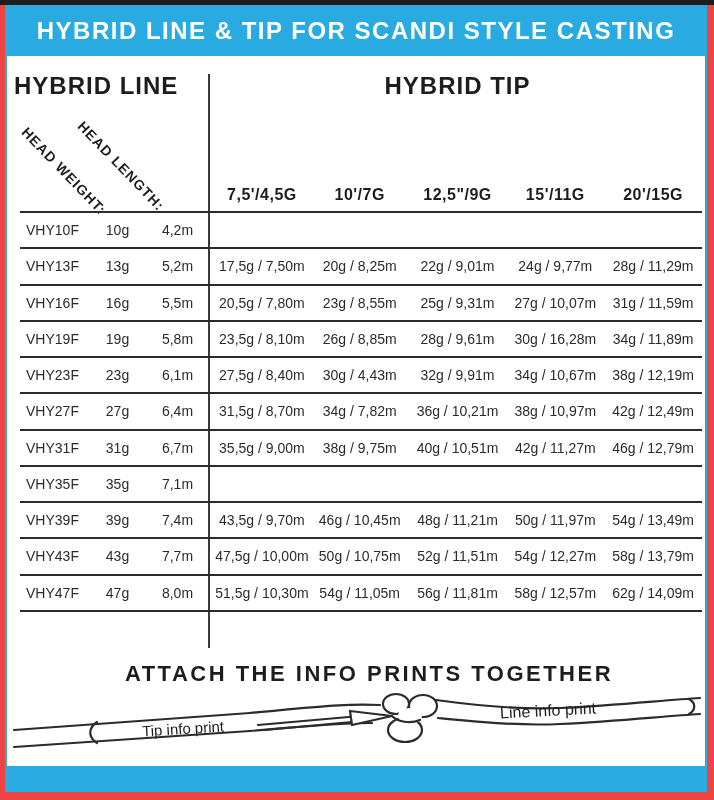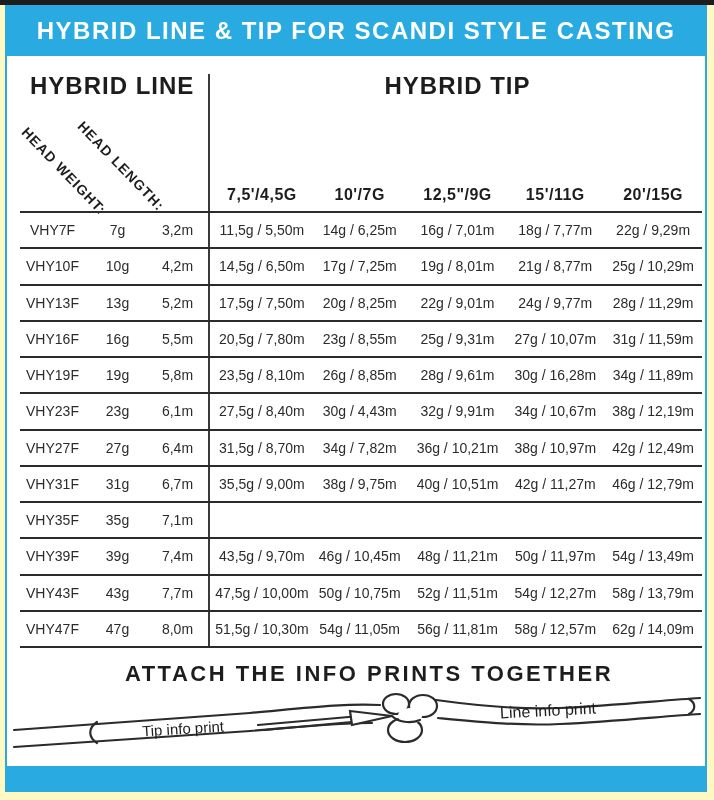--- a/index.html
+++ b/index.html
@@ -1,36 +1,36 @@
 <!DOCTYPE html>
 <html><head>
 <meta charset="utf-8">
 <style>
   html,body{margin:0;padding:0;}
   body{
     width:714px;height:800px;background:#ffffff;
     font-family:"Liberation Sans", sans-serif;color:#231f20;
     position:relative;overflow:hidden;
   }
-  .page{position:absolute;inset:0;background:#fef9c3;padding-left:8px;}
+  .page{position:absolute;inset:0;background:#ef4444;padding-left:8px;}
   .top-bar{position:absolute;left:0;top:0;width:714px;height:5px;background:#1d1d1d;}
   .banner{
     position:absolute;left:5px;top:5px;width:702px;height:51px;background:#29abe2;
     display:flex;align-items:center;justify-content:center;
   }
   .banner-title{
     color:#ffffff;font-weight:bold;font-size:24px;letter-spacing:1.5px;white-space:nowrap;
   }
   .frame{
     position:absolute;left:5px;top:56px;width:702px;height:736px;
     border-left:2px solid #29abe2;border-right:2px solid #29abe2;
     box-sizing:border-box;background:#ffffff;
   }
   .section-title{font-weight:bold;font-size:24px;letter-spacing:1px;color:#1d1d1d;white-space:nowrap;}
-  .line-title{position:absolute;left:30px;top:72px;}
+  .line-title{position:absolute;left:14px;top:72px;}
   .tip-title{position:absolute;left:213px;top:72px;width:489px;text-align:center;}
   .divider{position:absolute;left:208px;top:74px;width:2px;height:574px;background:#3a3a3a;}
   .diag{
     position:absolute;font-weight:bold;font-size:14px;letter-spacing:1px;color:#1d1d1d;
     transform:rotate(46deg);transform-origin:left top;white-space:nowrap;
   }
   .diag-weight{left:30px;top:124px;}
   .diag-length{left:86px;top:118px;}
   .tip-col-row{
     position:absolute;left:213px;top:186px;width:489px;display:flex;
@@ -87,42 +87,23 @@
   <div class="tip-col-row">
       <div class="tip-col">7,5'/4,5G</div>
       <div class="tip-col">10'/7G</div>
       <div class="tip-col">12,5"/9G</div>
       <div class="tip-col">15'/11G</div>
       <div class="tip-col">20'/15G</div>
     </div>
 
   <div class="tbody">
       <div class="trow">
-        <div class="cell c-model">VHY7F</div>
-        <div class="cell c-weight">7g</div>
-        <div class="cell c-length">3,2m</div>
-        <div class="tips">
-          <div class="cell tip-cell">11,5g / 5,50m</div>
-          <div class="cell tip-cell">14g / 6,25m</div>
-          <div class="cell tip-cell">16g / 7,01m</div>
-          <div class="cell tip-cell">18g / 7,77m</div>
-          <div class="cell tip-cell">22g / 9,29m</div>
-        </div>
-      </div>
-      <div class="trow">
         <div class="cell c-model">VHY10F</div>
         <div class="cell c-weight">10g</div>
         <div class="cell c-length">4,2m</div>
-        <div class="tips">
-          <div class="cell tip-cell">14,5g / 6,50m</div>
-          <div class="cell tip-cell">17g / 7,25m</div>
-          <div class="cell tip-cell">19g / 8,01m</div>
-          <div class="cell tip-cell">21g / 8,77m</div>
-          <div class="cell tip-cell">25g / 10,29m</div>
-        </div>
       </div>
       <div class="trow">
         <div class="cell c-model">VHY13F</div>
         <div class="cell c-weight">13g</div>
         <div class="cell c-length">5,2m</div>
         <div class="tips">
           <div class="cell tip-cell">17,5g / 7,50m</div>
           <div class="cell tip-cell">20g / 8,25m</div>
           <div class="cell tip-cell">22g / 9,01m</div>
           <div class="cell tip-cell">24g / 9,77m</div>

